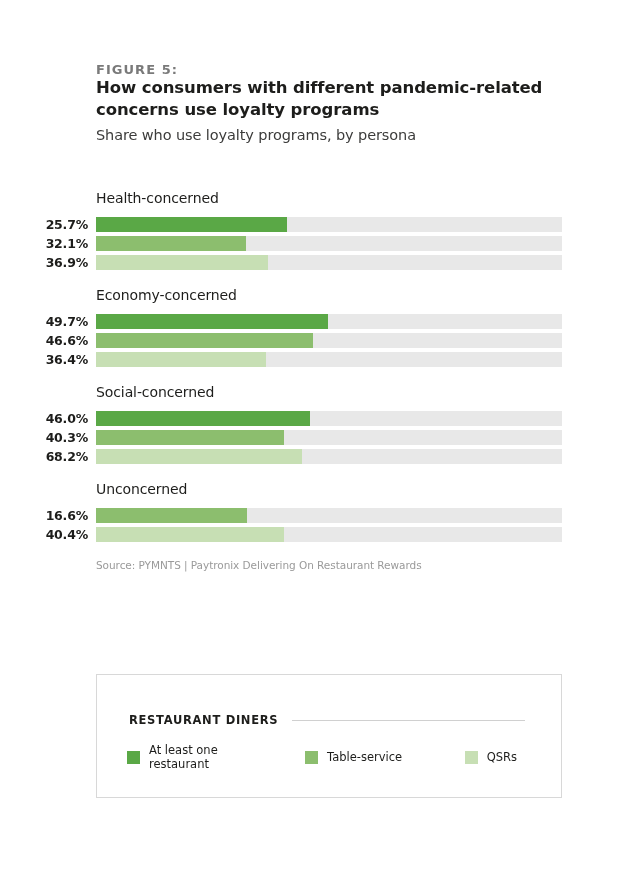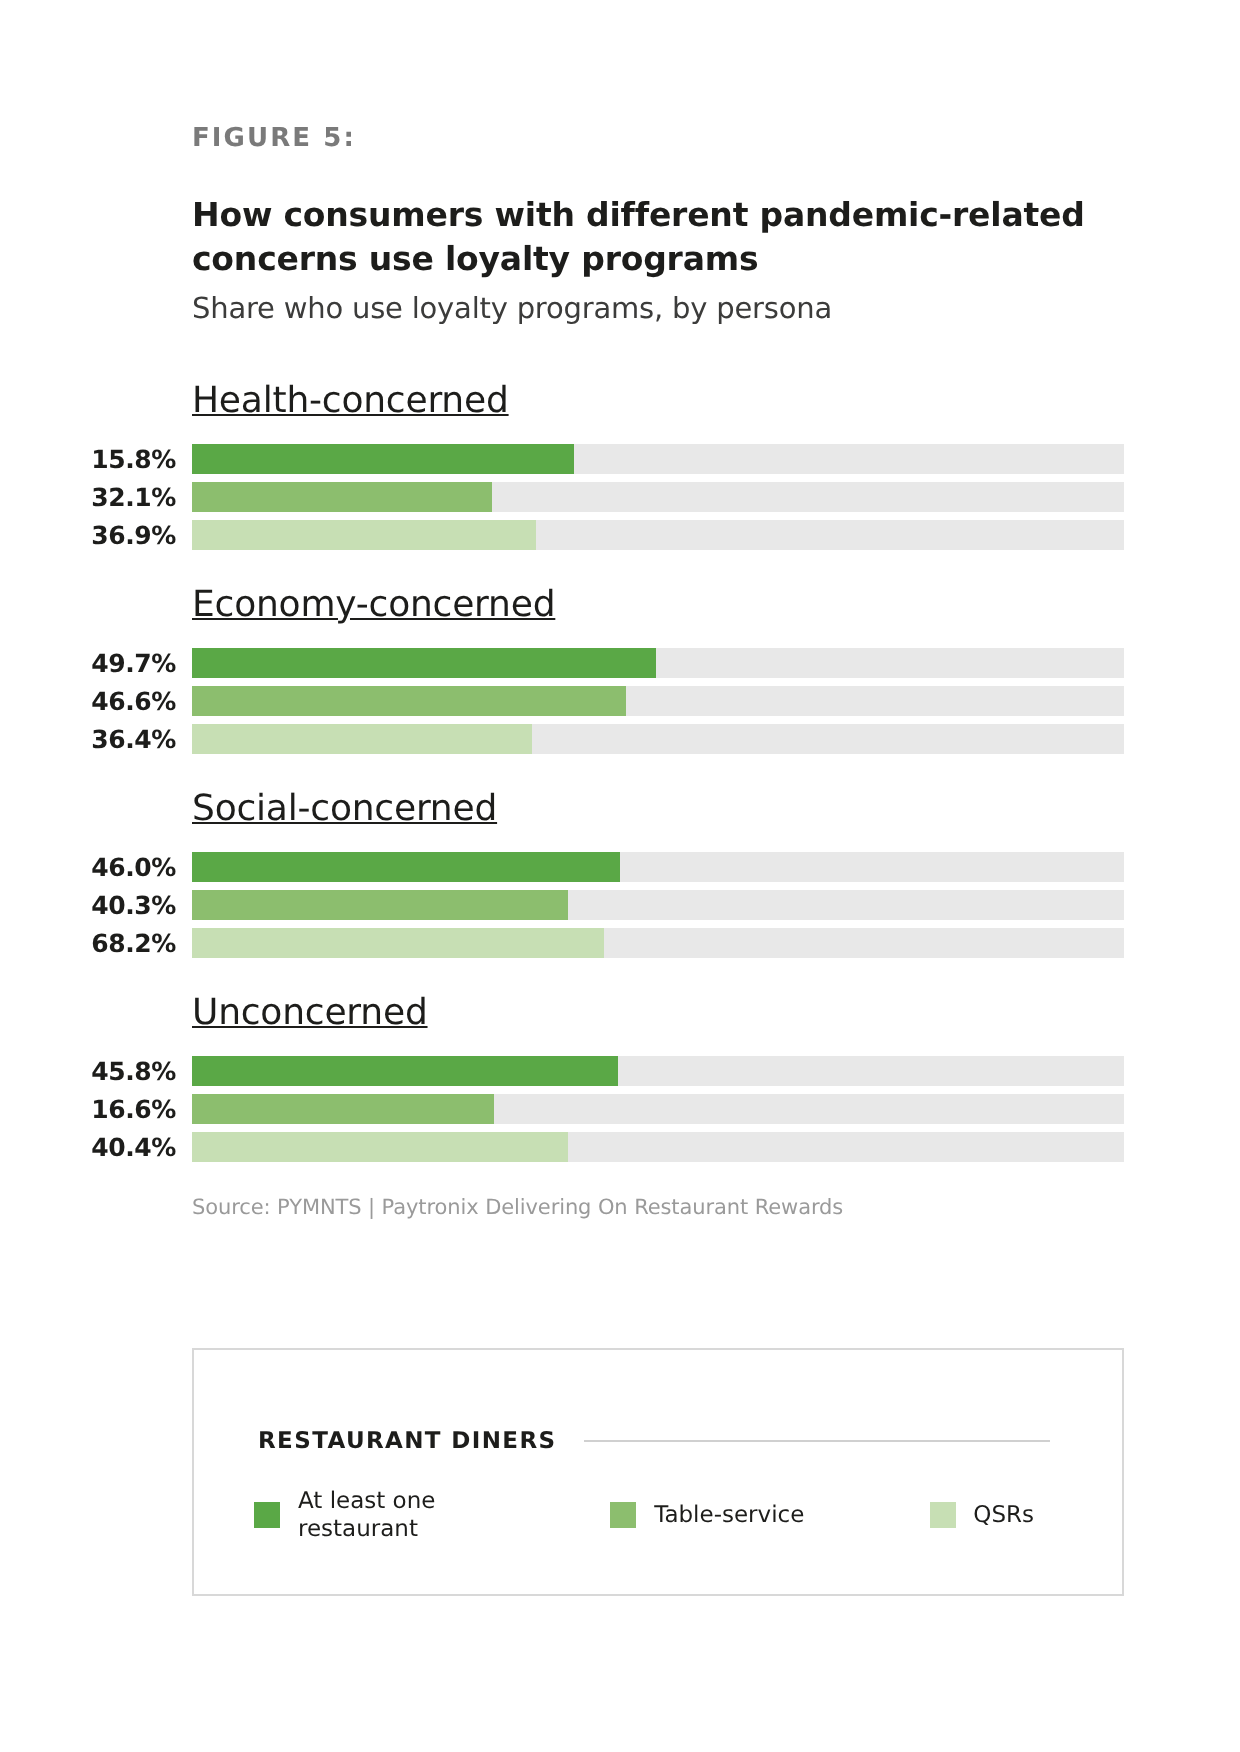--- a/index.html
+++ b/index.html
@@ -28,21 +28,21 @@
     position: absolute;
     left: 96px;
     top: 62px;
     width: 470px;
   }
   .figure-label {
     font-size: 13px;
     font-weight: bold;
     letter-spacing: 0.08em;
     color: #7a7a7a;
-    margin: 0 0 20px 0;
+    margin: 0 0 0 0;
   }
   .title {
     font-size: 16.5px;
     font-weight: bold;
     line-height: 1.32;
     color: #1d1d1b;
     margin: 0 0 6px 0;
     letter-spacing: -0.1px;
   }
   .subtitle {
@@ -58,25 +58,24 @@
     position: absolute;
     left: 0;
     top: 190px;
     width: 620px;
   }
   .group {
     position: relative;
     margin-bottom: 17px;
   }
   .group-name {
-    font-size: 18px;
+    font-size: 14px;
     color: #1d1d1b;
     margin: 0 0 11px 96px;
     letter-spacing: -0.1px;
-    text-decoration: underline;
   }
   .row {
     position: relative;
     height: 15px;
     margin-bottom: 4px;
   }
   .row-value {
     position: absolute;
     left: 0;
     top: 0;
@@ -177,21 +176,21 @@
   <div class="header">
     <p class="figure-label">FIGURE 5:</p>
     <h1 class="title">How consumers with different pandemic-related concerns use loyalty programs</h1>
     <p class="subtitle">Share who use loyalty programs, by persona</p>
   </div>
 
   <div class="chart" id="chart">
       <div class="group">
         <div class="group-name">Health-concerned</div>
         <div class="row">
-          <div class="row-value">15.8%</div>
+          <div class="row-value">25.7%</div>
           <div class="track">
             <div class="bar c0" style="width: 191.06px; background: rgb(90, 168, 70);"></div>
           </div>
         </div>
         <div class="row">
           <div class="row-value">32.1%</div>
           <div class="track">
             <div class="bar c1" style="width: 149.586px; background: rgb(140, 190, 110);"></div>
           </div>
         </div>
@@ -239,26 +238,20 @@
         </div>
         <div class="row">
           <div class="row-value">68.2%</div>
           <div class="track">
             <div class="bar c2" style="width: 205.506px; background: rgb(199, 223, 180);"></div>
           </div>
         </div>
       </div>
       <div class="group">
         <div class="group-name">Unconcerned</div>
-        <div class="row">
-          <div class="row-value">45.8%</div>
-          <div class="track">
-            <div class="bar c0" style="width: 213.428px; background: rgb(90, 168, 70);"></div>
-          </div>
-        </div>
         <div class="row">
           <div class="row-value">16.6%</div>
           <div class="track">
             <div class="bar c1" style="width: 150.984px; background: rgb(140, 190, 110);"></div>
           </div>
         </div>
         <div class="row">
           <div class="row-value">40.4%</div>
           <div class="track">
             <div class="bar c2" style="width: 188.264px; background: rgb(199, 223, 180);"></div>

